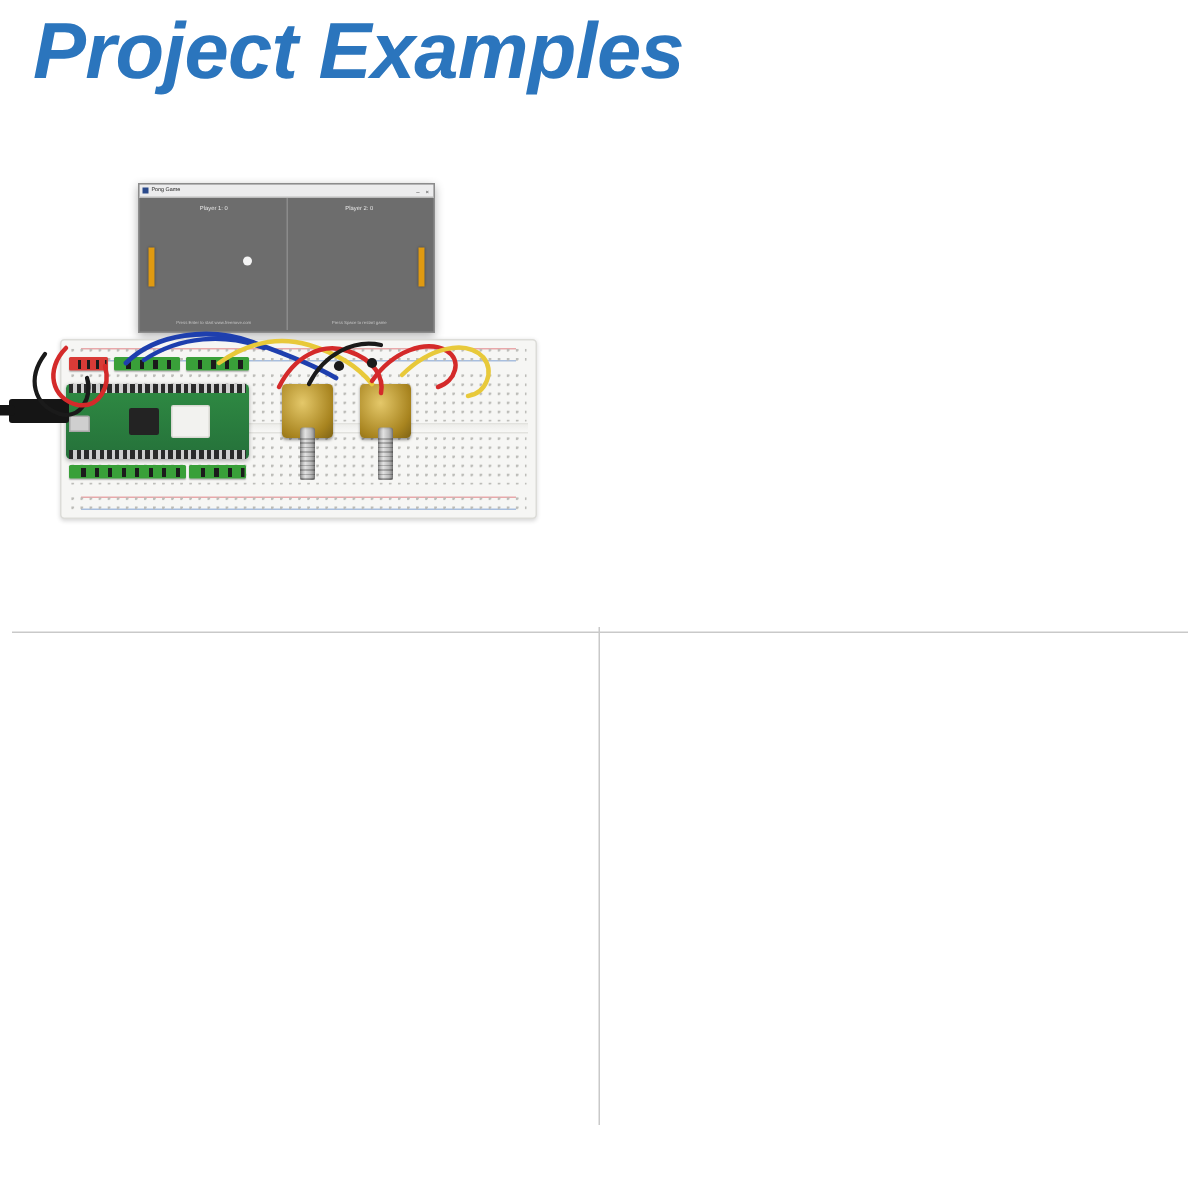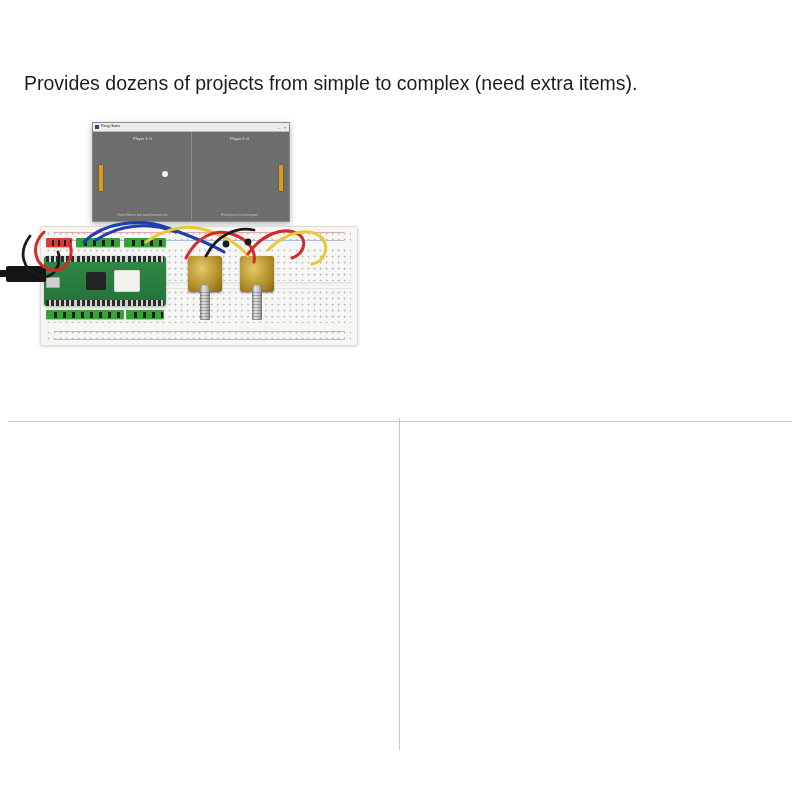--- a/index.html
+++ b/index.html
@@ -176,21 +176,21 @@
   .banner { position:absolute; left:0; top:757px; width:800px; height:43px;
             background:#f5001e; display:flex; align-items:center; justify-content:center; }
   .banner-text { color:#ffffff; font-size:20px; font-weight:400; white-space:nowrap; }
 </style>
 </head>
 <body>
 
 <div class="page">
 
   <div class="header">
-    <div class="subtitle">Provides dozens of projects from simple to complex (need extra items).</div>
+    <div class="title">Project Examples</div>
   </div>
 
   <div class="grid">
 
     <div class="divider-v"></div>
     <div class="divider-h"></div>
 
     <div class="cell c-tl">
 
       <div class="bb" style="left:42px; top:84px; width:310px; height:112px;">

